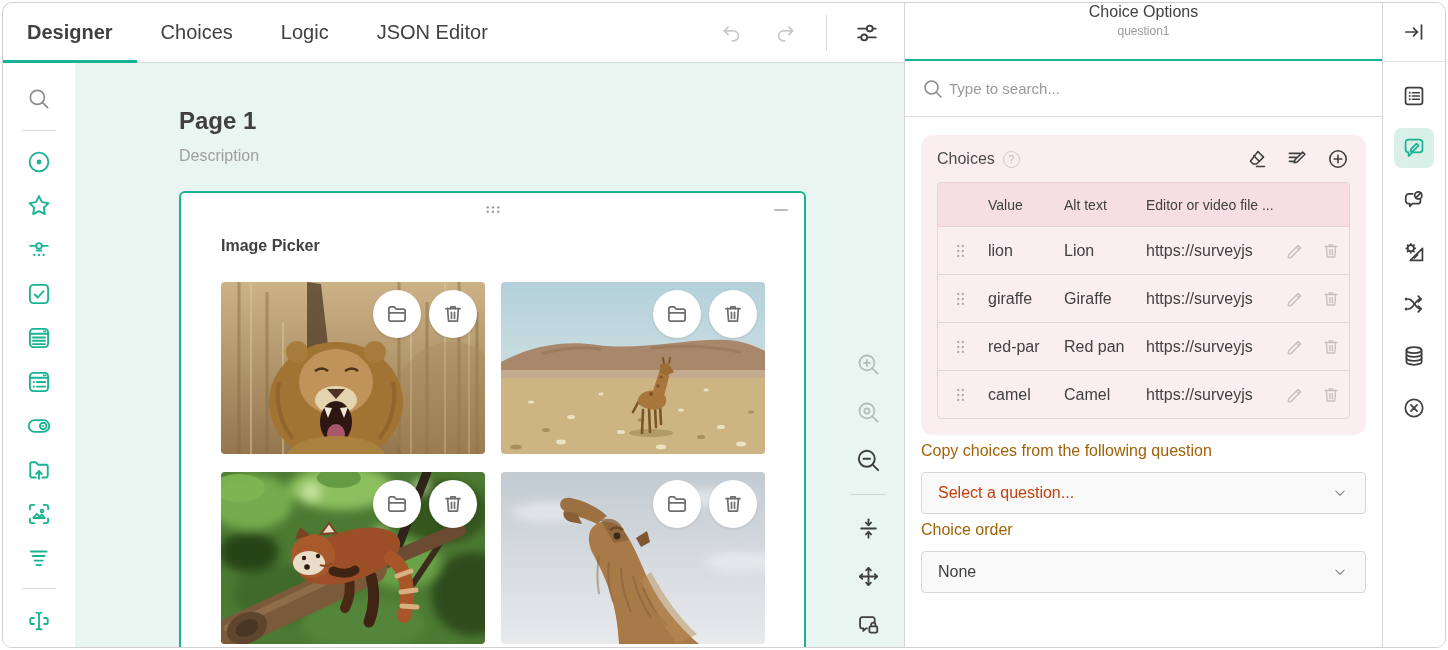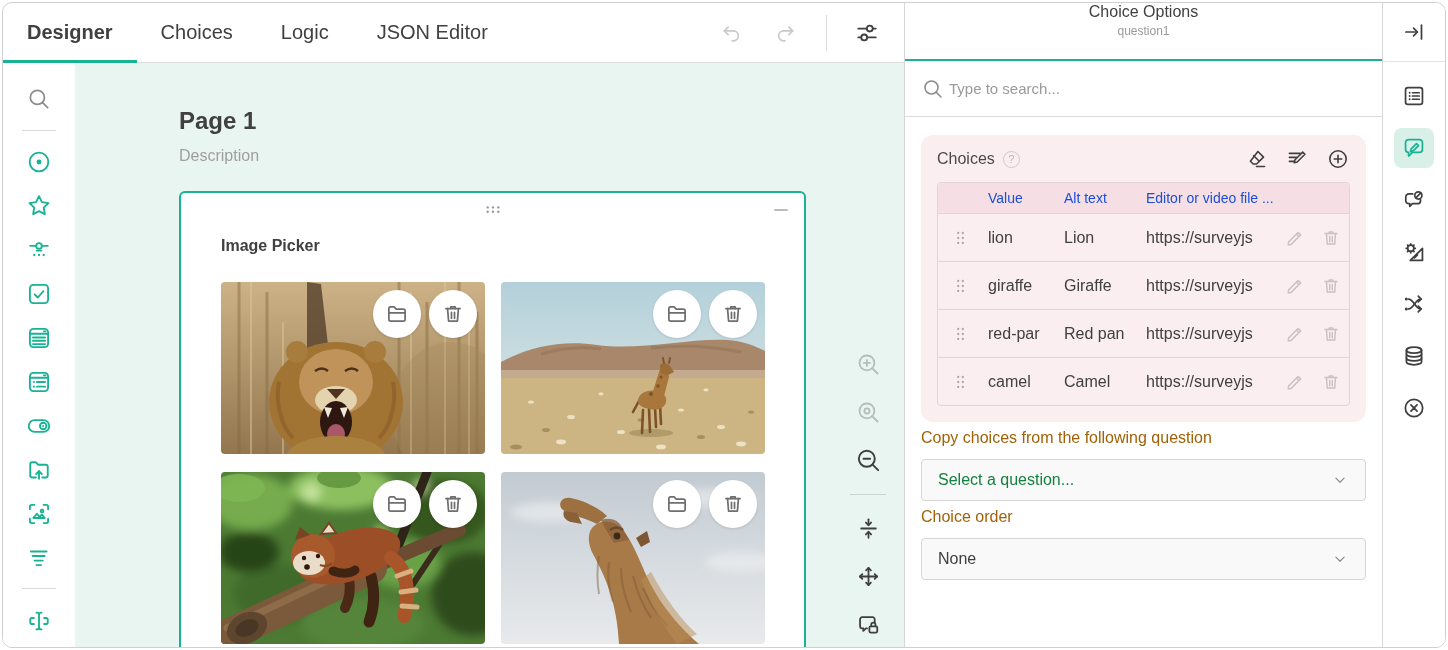--- a/index.html
+++ b/index.html
@@ -57,28 +57,28 @@
   .p-search input::placeholder{color:#9a9a9a;}
   .p-body{flex:1;padding:18px 16px;overflow:hidden;}
   .choices{background:#fbeef1;border-radius:12px;padding:12px 16px 16px;}
   .ch-head{display:flex;align-items:center;}
   .ch-title{font-size:16px;color:#4a4a4a;}
   .help{width:17px;height:17px;border:1.5px solid #c9c9c9;color:#b7b7b7;border-radius:50%;font-size:11px;line-height:1;display:flex;align-items:center;justify-content:center;margin-left:8px;}
   .ch-actions{margin-left:auto;display:flex;gap:17px;color:#3f3f3f;}
   .ch-actions .act{width:24px;height:24px;display:flex;align-items:center;justify-content:center;cursor:pointer;}
   .ch-table{margin-top:11px;border:1px solid #e4d3d7;border-radius:4px;overflow:hidden;background:transparent;}
   .trow{display:grid;grid-template-columns:44px 76px 82px 1fr 36px 36px;align-items:center;}
-  .thead{height:30px;background:#f5dfe4;color:#1d4ed8;font-size:14px;}
+  .thead{height:43px;background:#f5dfe4;color:#404040;font-size:14px;}
   .tr{height:48px;border-top:1px solid #e4d3d7;color:#404040;font-size:16px;}
   .cell{padding-left:6px;overflow:hidden;white-space:nowrap;}
   .handle{justify-self:center;color:#b5a5aa;cursor:grab;}
   .rowact{justify-self:center;color:#ccc0c3;width:24px;height:24px;display:flex;align-items:center;justify-content:center;cursor:pointer;}
   .f-label{margin-top:7px;font-size:16px;color:#a16207;}
   .select{margin-top:12px;height:42px;background:#f9f9f9;border:1px solid #d6d6d6;border-radius:4px;display:flex;align-items:center;padding:0 16px;font-size:16px;color:#404040;cursor:pointer;}
-  .select.ph{color:#15803d;}
+  .select.ph{color:#c2410c;}
   .chev{margin-left:auto;color:#8d8d8d;}
 
   
   .strip{border-left:1px solid #d6d6d6;background:#fff;display:flex;flex-direction:column;align-items:center;min-width:0;}
   .strip-top{height:59px;width:100%;display:flex;align-items:center;justify-content:center;border-bottom:1px solid #e3e3e3;flex:0 0 auto;}
   .st-icon{width:40px;height:40px;display:flex;align-items:center;justify-content:center;color:#3f3f3f;cursor:pointer;margin:6px 0;}
   .st-icon.active{color:#19b394;background:#d9f0e9;border-radius:8px;}
   .strip-icons{display:flex;flex-direction:column;align-items:center;padding-top:8px;}
 </style>
 </head>

